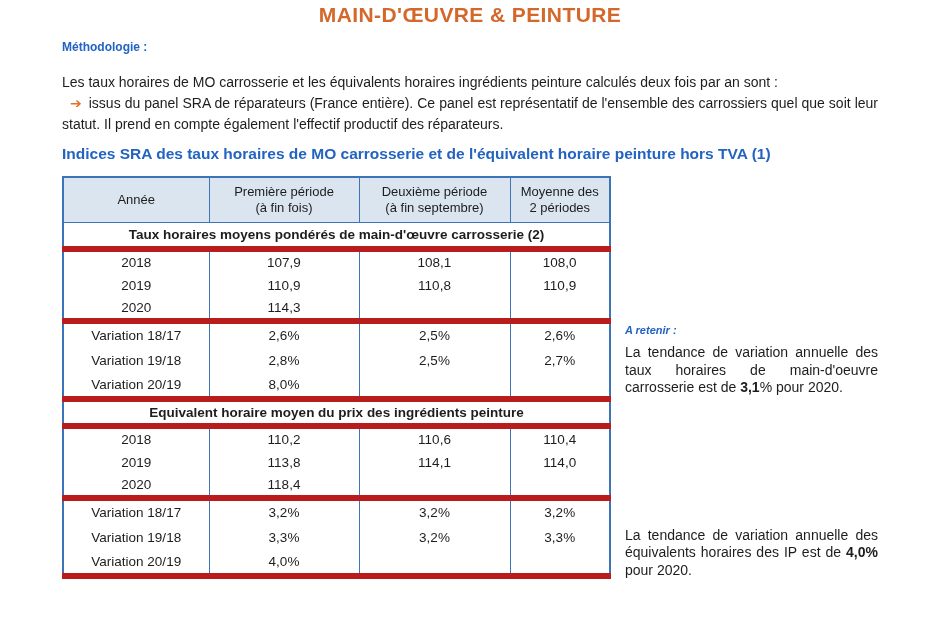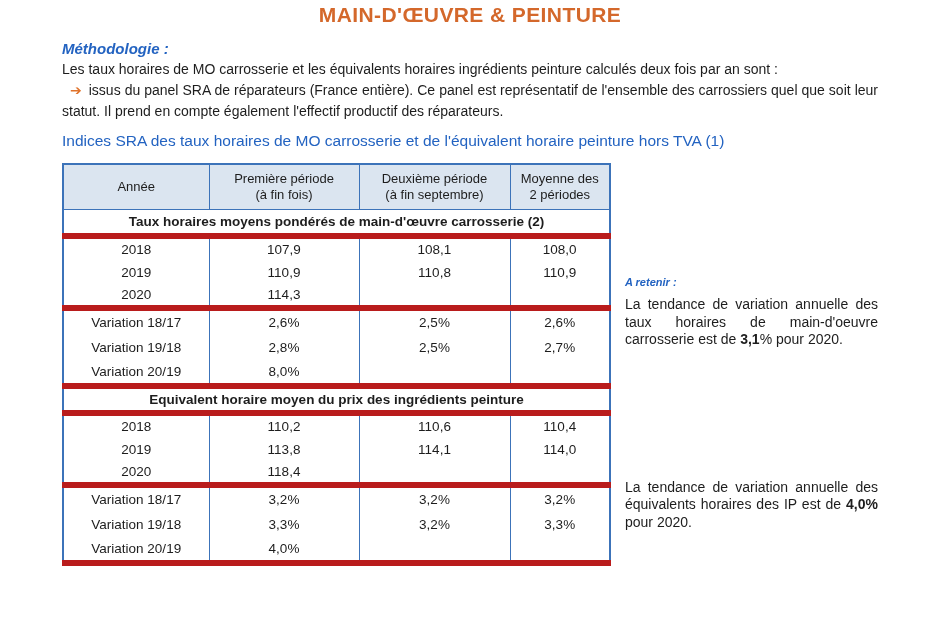--- a/index.html
+++ b/index.html
@@ -23,50 +23,49 @@
     font-size: 21px;
     font-weight: bold;
     letter-spacing: 0.4px;
     color: #d4682b;
   }
   .content {
     margin: 0 62px;
   }
   .methodo-heading {
     margin-top: 13px;
-    font-size: 15px;
-    font-weight: bold;
-    font-style: italic;
+    font-size: 12px;
+    font-weight: bold;
     color: #2363c1;
   }
   .body-text {
-    margin-top: 2px;
+    margin-top: 18px;
     font-size: 14px;
     line-height: 21px;
     text-align: justify;
     color: #1d1d1d;
   }
   p.bullet { margin-top: 0; text-indent: 8px; }
   .arrow {
     color: #e0732b;
     font-weight: bold;
     margin-right: 7px;
     font-style: normal;
   }
   .u { text-decoration: underline; }
   .indices-heading {
     margin-top: 10px;
     font-size: 15.5px;
-    font-weight: normal;
+    font-weight: bold;
     color: #2363c1;
   }
   .main-row {
     margin-top: 13px;
     display: flex;
-    align-items: center;
+    align-items: flex-end;
   }
   
   table.sra {
     width: 547px;
     border-collapse: collapse;
     border: 2px solid #3c73b9;
     font-size: 13.5px;
     color: #1d1d1d;
     table-layout: fixed;
   }

